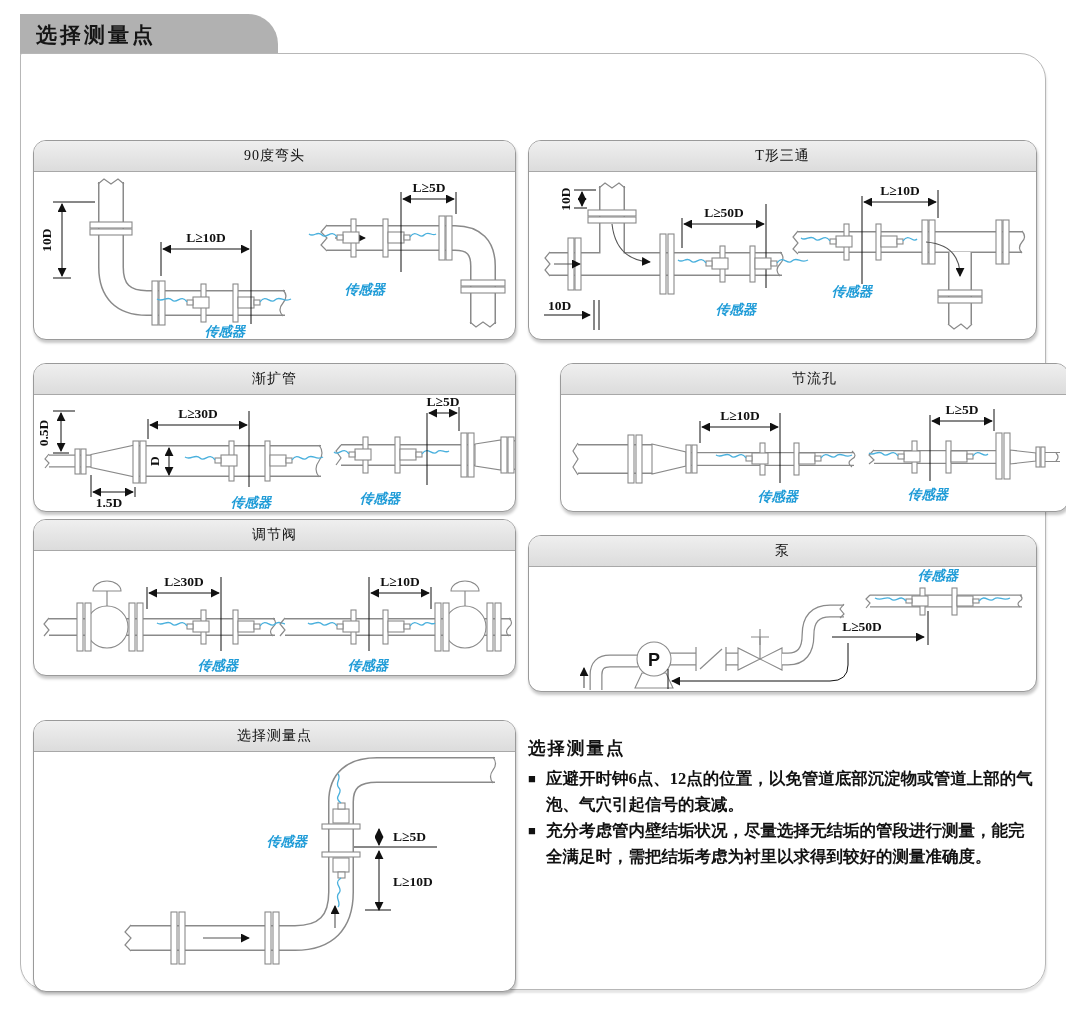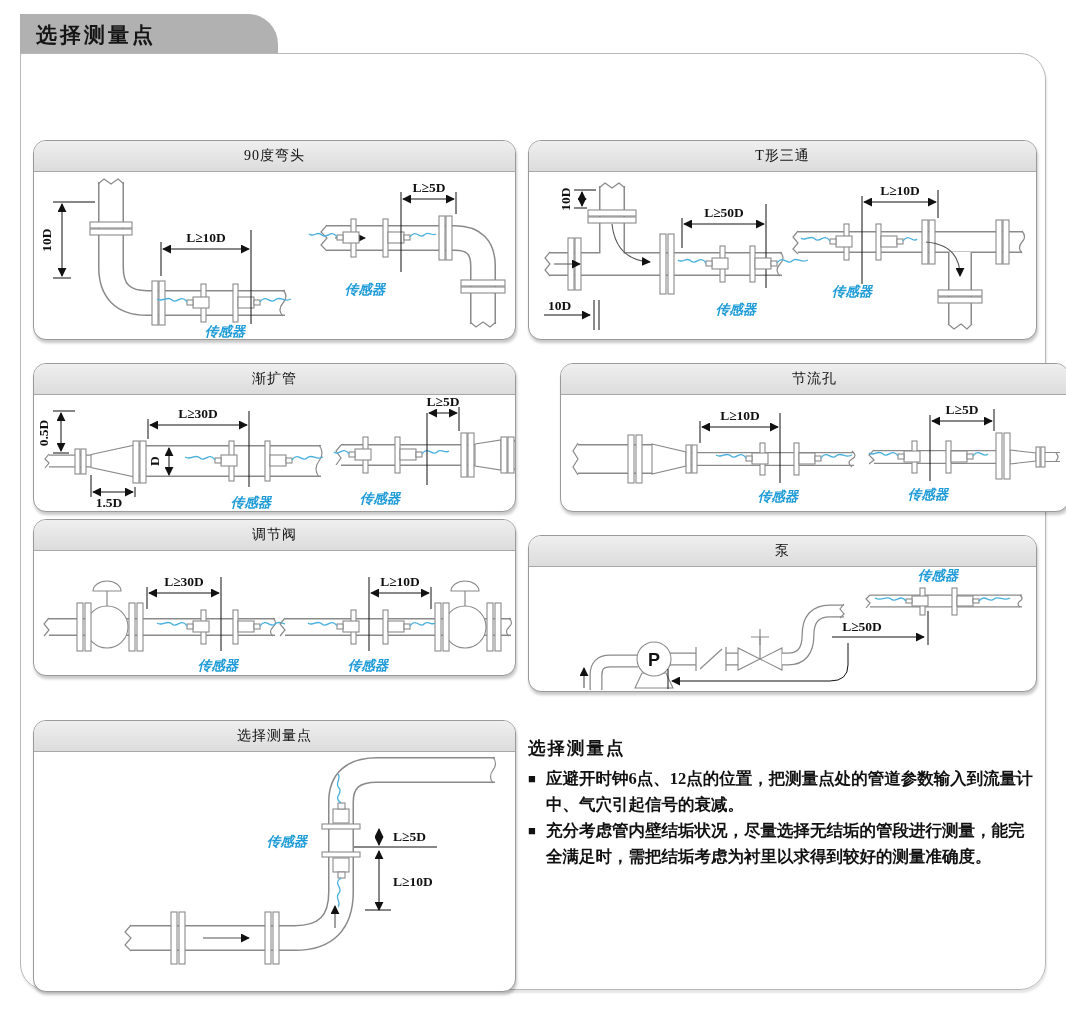--- a/index.html
+++ b/index.html
@@ -499,21 +499,21 @@
         <text class="dtxt" x="358" y="134" text-anchor="start">L≥10D</text>
         <text class="stxt" x="252" y="94" text-anchor="middle">传感器</text>
       </svg>
     </div>
   </div>
 
   <div class="principles">
     <h3>选择测量点</h3>
     <div class="p-item">
       <span class="bullet">■</span>
-      <span class="btxt">应避开时钟6点、12点的位置，把测量点处的管道参数输入到流量计中、气穴引起信号的衰减。</span>
+      <span class="btxt">应避开时钟6点、12点的位置，以免管道底部沉淀物或管道上部的气泡、气穴引起信号的衰减。</span>
     </div>
     <div class="p-item">
       <span class="bullet">■</span>
       <span class="btxt">充分考虑管内壁结垢状况，尽量选择无结垢的管段进行测量，能完全满足时，需把结垢考虑为衬里以求得到较好的测量准确度。</span>
     </div>
   </div>
 
 </div>
 
 </body></html>

